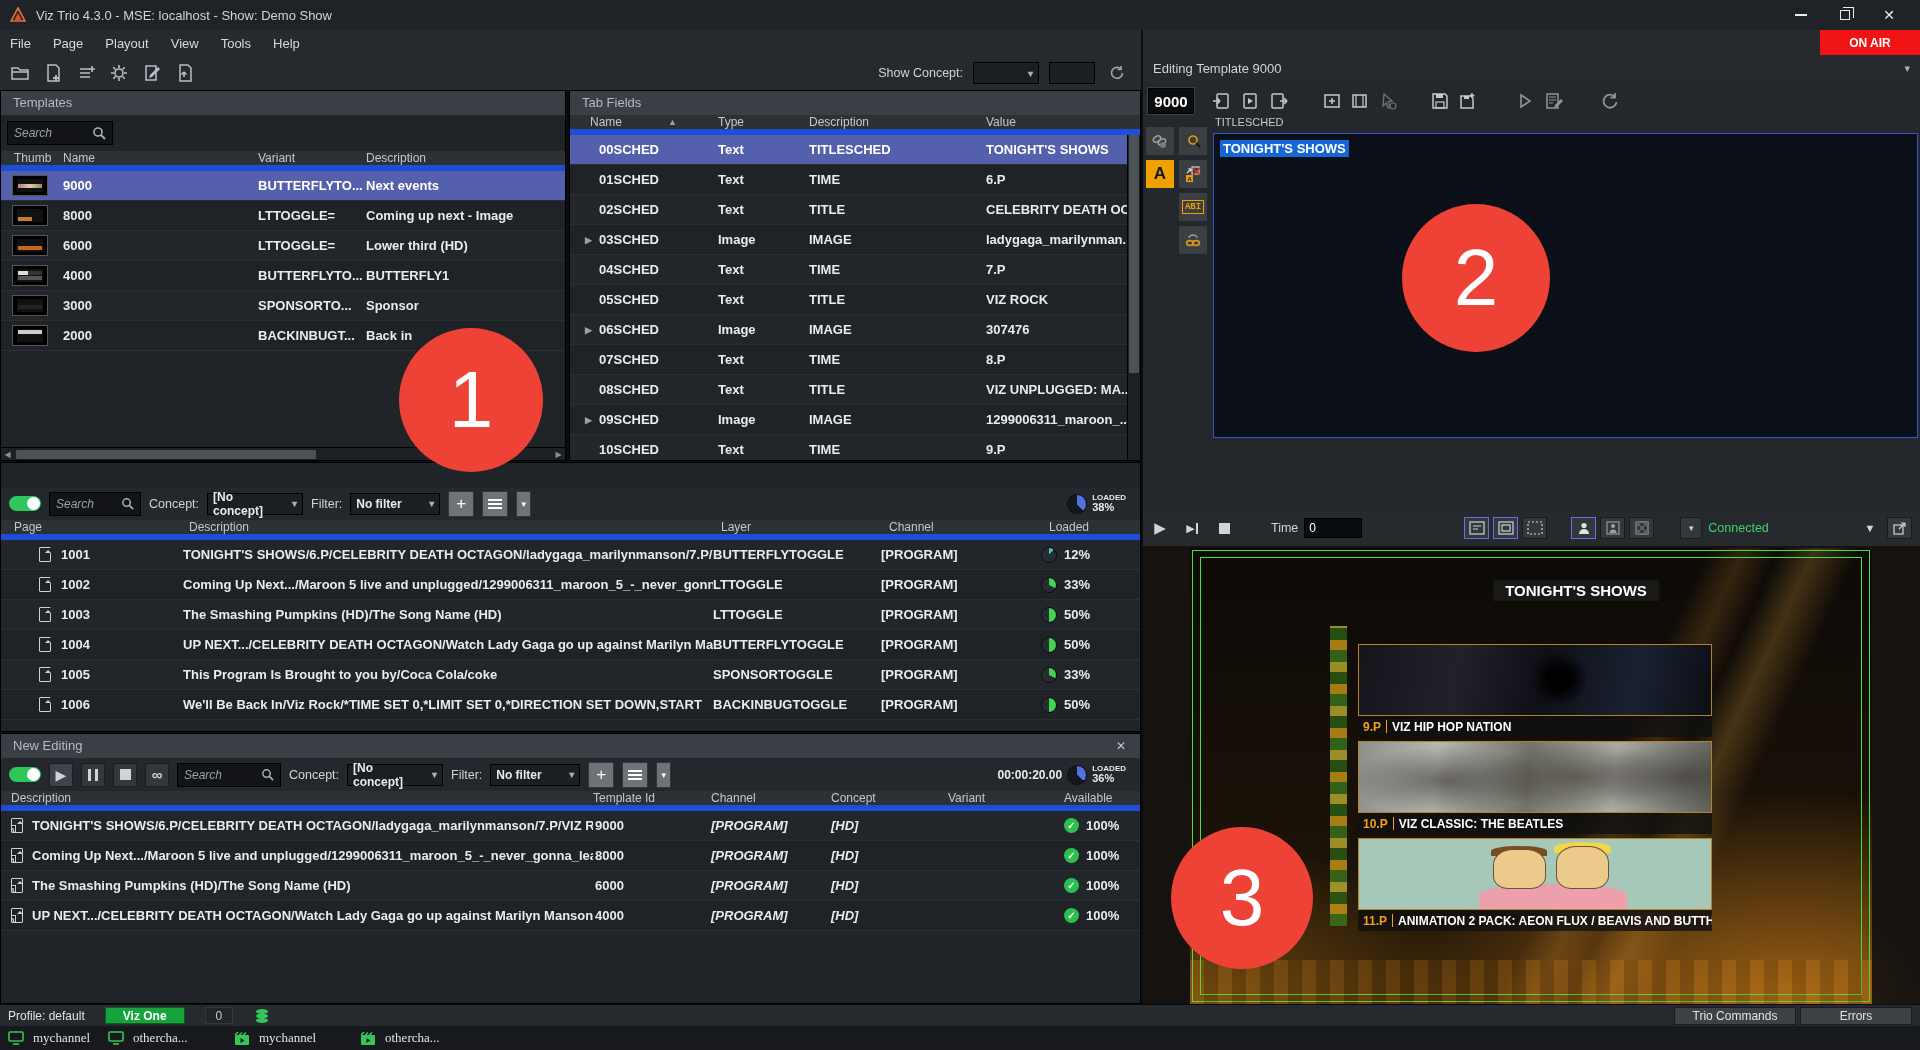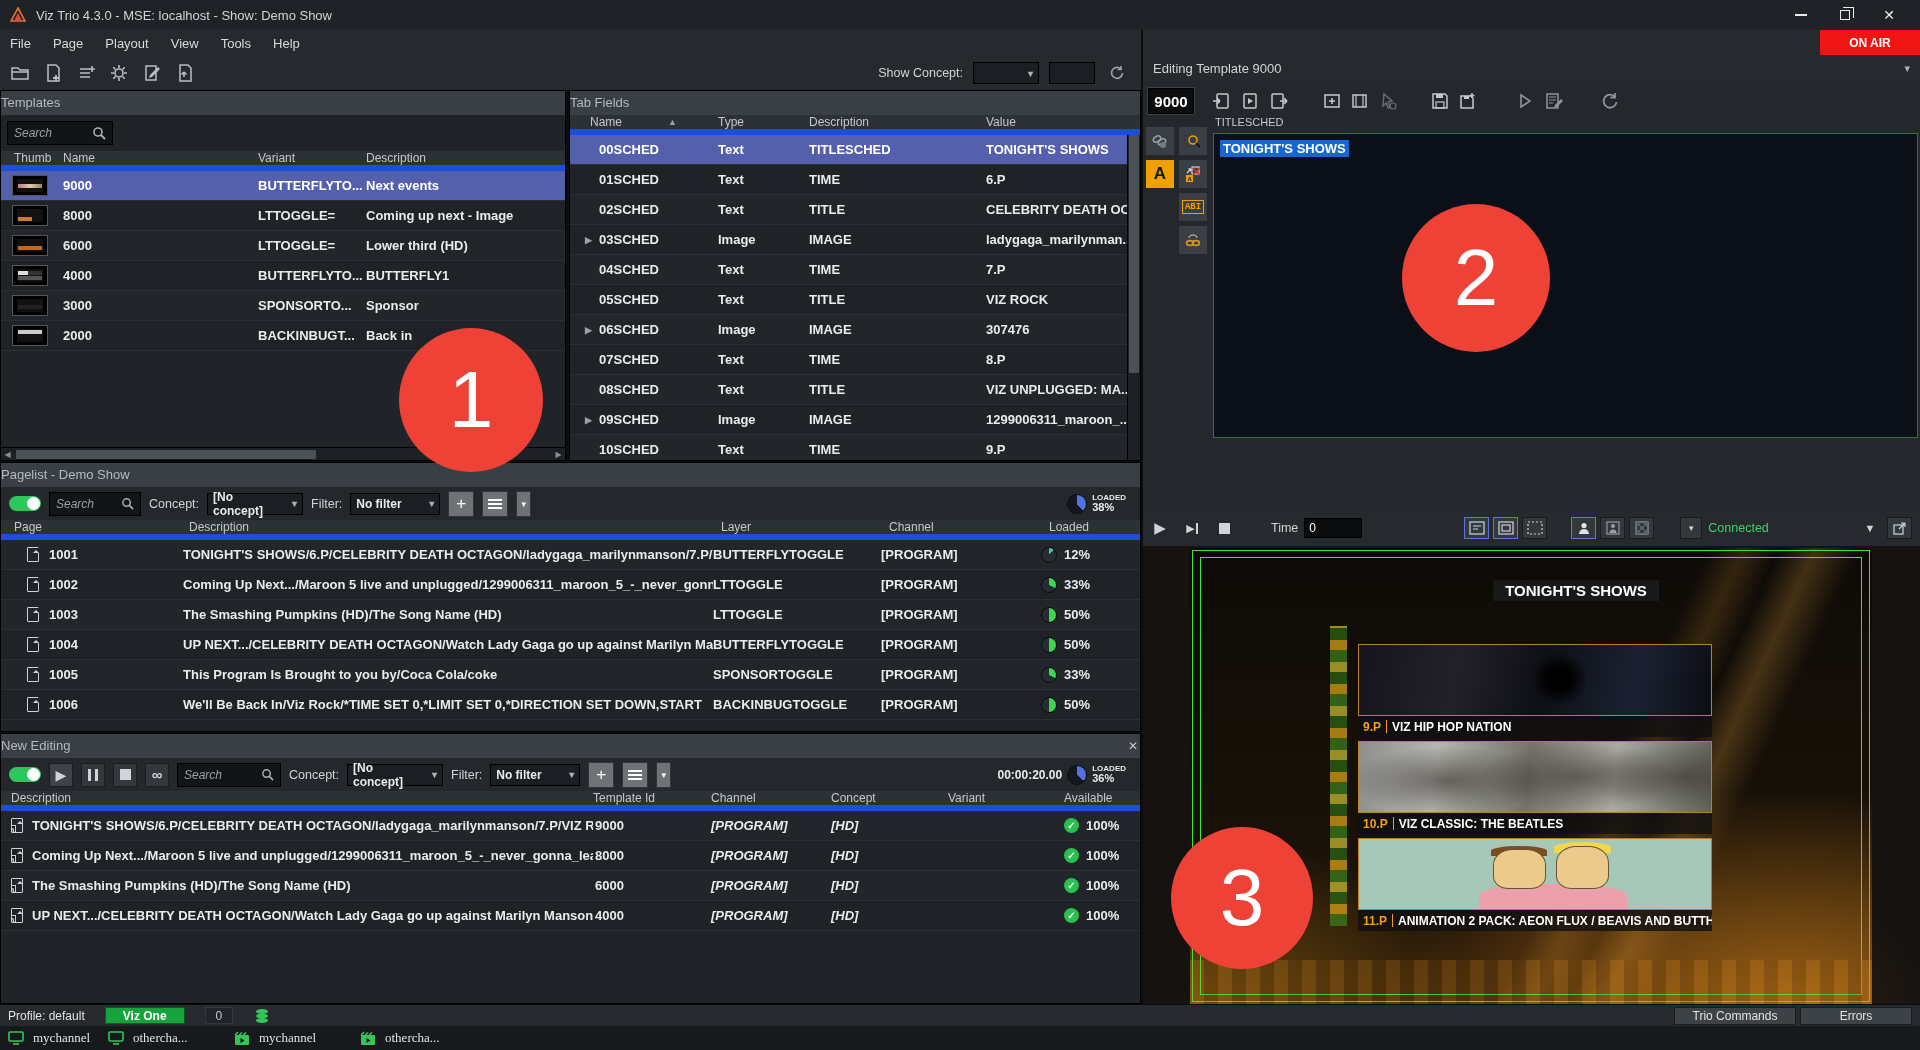--- a/index.html
+++ b/index.html
@@ -18,21 +18,21 @@
 #menubar{left:0;top:30px;width:1141px;height:26px;background:#26292d;display:flex;align-items:center;gap:22px;padding:0 10px;font-size:13px;color:#d6dade;}
 #maintoolbar{left:0;top:56px;width:1141px;height:34px;background:#26292d;display:flex;align-items:center;gap:9px;padding:0 8px;}
 .tbtn{width:24px;height:24px;display:flex;align-items:center;justify-content:center;color:#b9bfc5;}
 .sc-group{margin-left:auto;display:flex;align-items:center;gap:10px;padding-right:4px;}
 .sc-label{font-size:12.5px;color:#cfd4d8;}
 .selbox{background:#1b1e22;border:1px solid #000;height:22px;display:flex;align-items:center;padding:0 5px;font-size:12px;font-weight:700;color:#e8ebee;}
 .selbox .chev{margin-left:auto;color:#aab0b6;font-size:10px;padding-left:6px;}
 .plainbox{background:#1b1e22;border:1px solid #000;height:22px;width:46px;}
 
 .panel{background:#202428;border:1px solid #000;}
-.phead{height:24px;background:#3a3f45;color:#b4bac0;font-size:13px;line-height:24px;padding:0 0;display:flex;align-items:center;}
+.phead{height:24px;background:#3a3f45;color:#b4bac0;font-size:13px;line-height:24px;padding:0 12px;display:flex;align-items:center;}
 .colhead{display:flex;height:20px;background:#2c3136;border-bottom:6px solid #1d4ed8;font-size:12px;color:#c3c8cd;align-items:center;}
 .trow{display:flex;height:30px;align-items:center;background:#22262a;border-bottom:1px solid #2b2f34;font-size:13px;font-weight:700;color:#e9eced;}
 .trow:nth-child(even){background:#1f2327;}
 .trow.sel{background:#5560ac;color:#fff;}
 .search{display:flex;align-items:center;background:#121417;border:1px solid #000;height:24px;padding:0 6px;}
 .search input{flex:1;min-width:0;background:transparent;border:none;outline:none;color:#dfe3e6;font-size:12px;font-style:italic;}
 .search input::placeholder{color:#9aa1a7;font-style:italic;}
 .toggle{width:32px;height:15px;border-radius:8px;background:#2fc65c;position:relative;flex:none;}
 .toggle:after{content:"";position:absolute;right:1px;top:1px;width:13px;height:13px;border-radius:50%;background:#fff;}
 .gbtn{background:#6d7377;border:1px solid #31363a;color:#fff;display:flex;align-items:center;justify-content:center;}
@@ -80,21 +80,21 @@
 .vscroll{position:absolute;right:0;top:44px;bottom:0;width:13px;background:#1d2024;border-left:1px solid #000;}
 .vscroll .vthumb{position:absolute;left:1px;right:1px;top:0;height:238px;background:#4a5157;border-radius:1px;}
 .sortarr{font-size:9px;color:#9aa1a7;margin-left:46px;}
 
 #pagelist{left:0;top:462px;width:1141px;height:270px;}
 .ptoolbar{position:absolute;left:0;top:24px;width:100%;height:33px;display:flex;align-items:center;gap:8px;padding:0 8px;background:#24282c;}
 .ptoolbar .search{width:92px;}
 .tlabel{font-size:12.5px;color:#cfd4d8;}
 #pagelist .colhead{position:absolute;left:0;top:57px;width:1139px;}
 #pagelist .rows{position:absolute;left:0;top:77px;width:1139px;}
-.pl-page{width:182px;display:flex;align-items:flex-start;padding-left:26px;gap:10px;flex:none;}
+.pl-page{width:182px;display:flex;align-items:flex-start;padding-left:38px;gap:10px;flex:none;}
 .pl-desc{width:530px;overflow:hidden;white-space:nowrap;flex:none;}
 .pl-layer{width:168px;flex:none;}
 .pl-chan{width:160px;flex:none;}
 .pl-load{flex:1;display:flex;align-items:center;gap:7px;}
 .h-page{width:182px;padding-left:13px;flex:none;}
 .h-desc{width:530px;padding-left:6px;flex:none;}
 .h-layer{width:168px;padding-left:8px;flex:none;}
 .h-chan{width:160px;padding-left:8px;flex:none;}
 .h-load{flex:1;padding-left:8px;}
 .loadgrp{margin-left:auto;display:flex;align-items:center;gap:5px;padding-right:6px;}
@@ -468,21 +468,20 @@
       <div class="tf-desc">TIME</div>
       <div class="tf-val">9.P</div>
     </div>
   </div>
   <div class="vscroll">
       <div class="vthumb"></div>
     </div>
 </div>
 
 <div class="abs panel" id="pagelist">
-  <div class="phead">Pagelist - Demo Show</div>
   <div class="ptoolbar">
     <div class="toggle"></div>
     <div class="search">
       <input placeholder="Search" style="">
       <svg width="13" height="13" viewBox="0 0 14 14">
           <circle cx="6" cy="6" r="4" fill="none" stroke="#aab0b6" stroke-width="1.6"></circle>
           <path d="M9 9 L13 13" stroke="#aab0b6" stroke-width="1.8"></path>
         </svg>
     </div>
     <span class="tlabel">Concept:</span>

